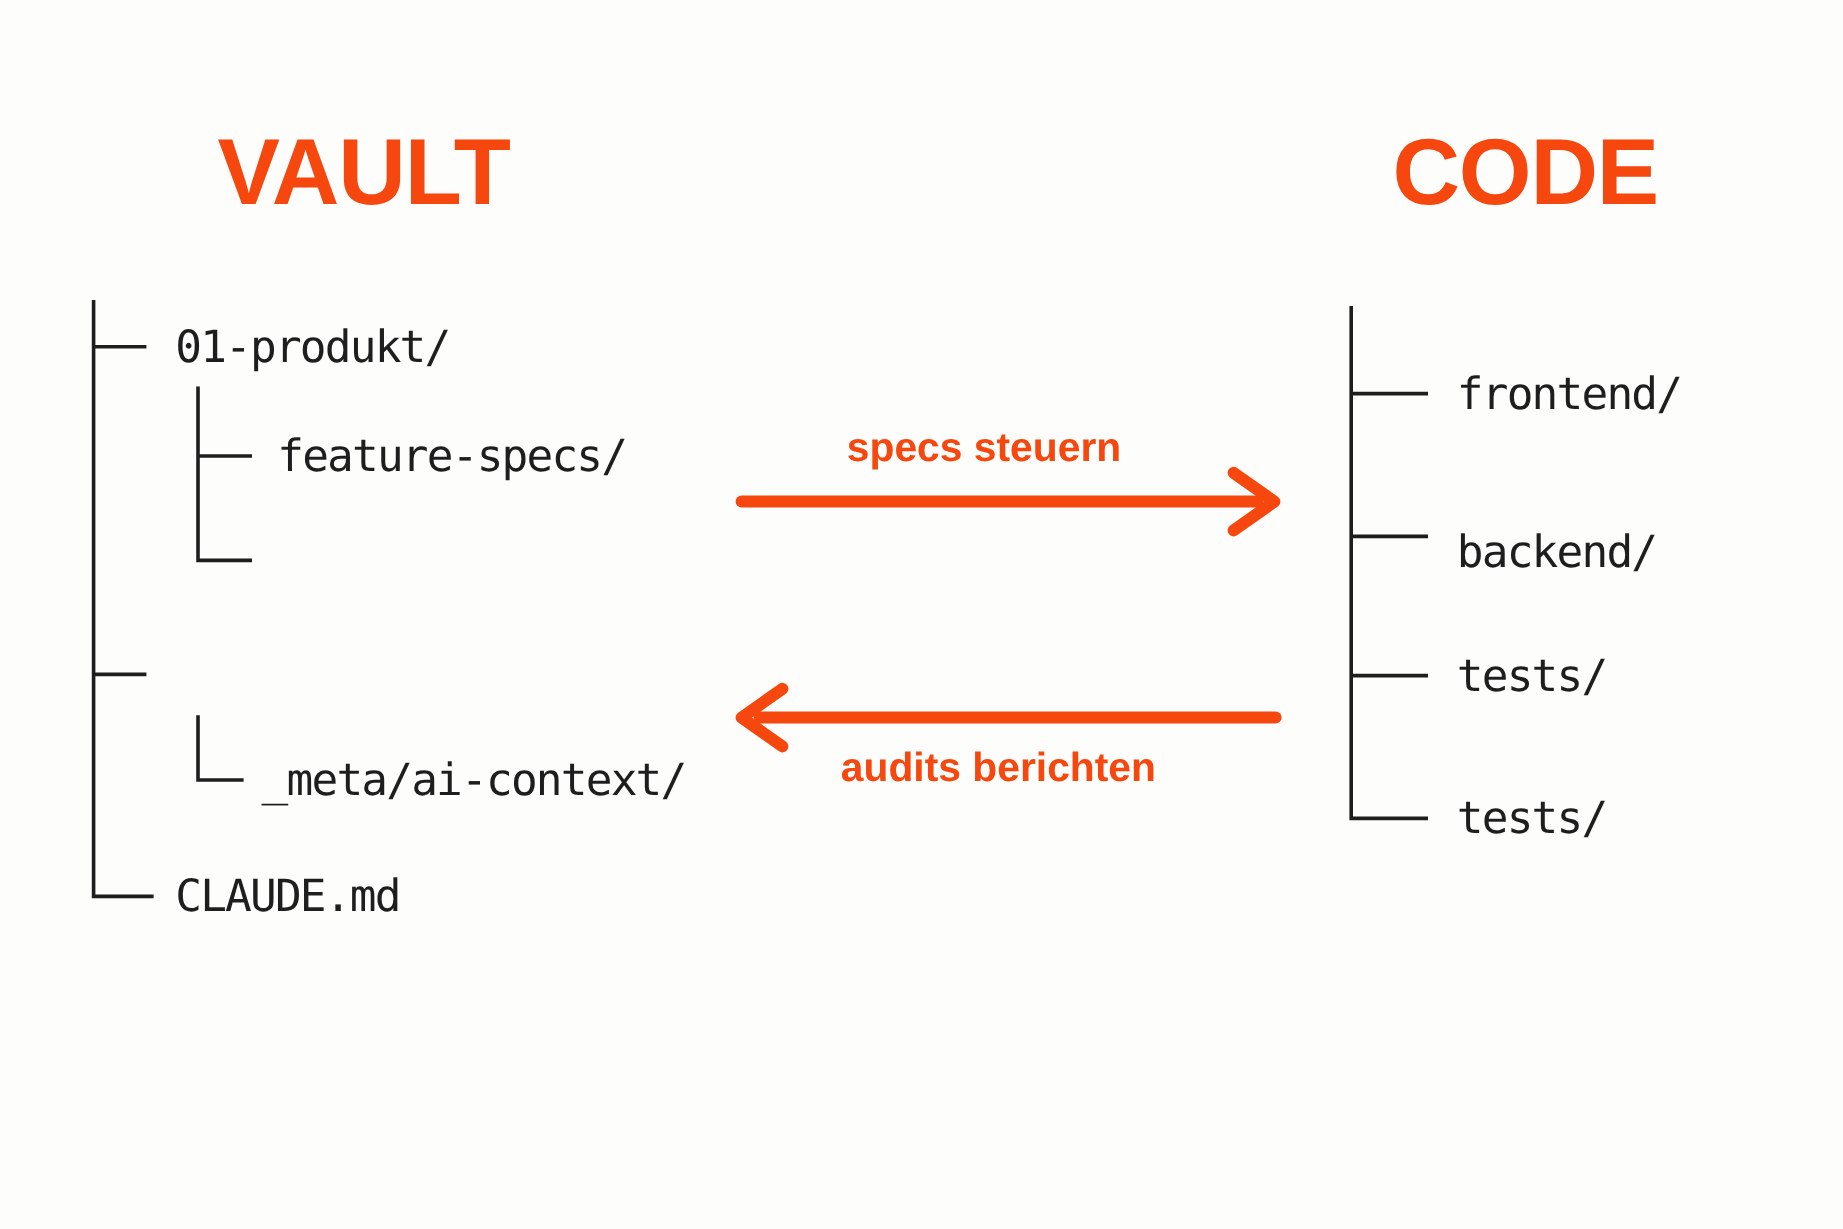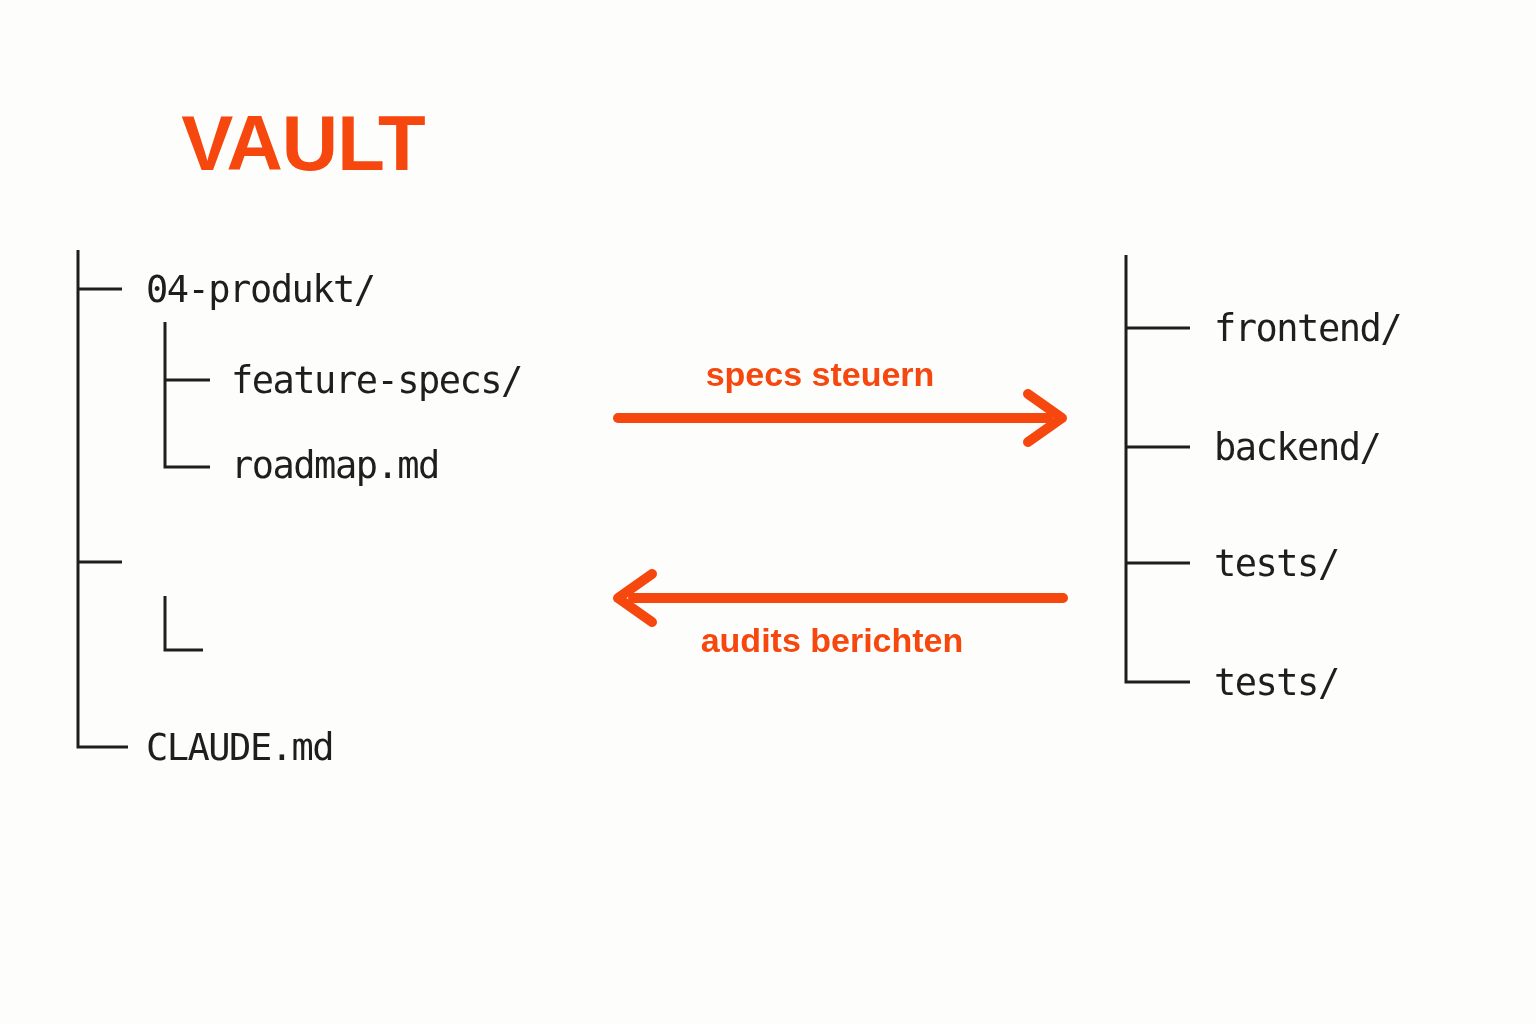--- a/index.html
+++ b/index.html
@@ -49,20 +49,21 @@
     left: 0;
     top: 0;
   }
 </style>
 </head>
 <body>
 
 <div class="canvas">
 
   <div class="col-title" style="left:303px;">VAULT</div>
+  <div class="col-title" style="left:1271px;">CODE</div>
 
   <svg class="diagram-lines" width="1536" height="1024" viewBox="0 0 1536 1024">
 
     <g stroke="#1E1E1E" stroke-width="3" fill="none">
       <path d="M78 250 V 747 H 128"></path>
       <path d="M78 289 H 122"></path>
       <path d="M165 322 V 467 H 210"></path>
       <path d="M165 380 H 210"></path>
       <path d="M78 562 H 122"></path>
       <path d="M165 596 V 650 H 203"></path>
@@ -79,26 +80,26 @@
       <path d="M618 418 H 1048"></path>
       <path d="M1028 394 L 1062 418 L 1028 442"></path>
     </g>
 
     <g stroke="#F5470E" stroke-width="10" fill="none" stroke-linecap="round" stroke-linejoin="round">
       <path d="M1063 598 H 633"></path>
       <path d="M652 574 L 618 598 L 652 622"></path>
     </g>
   </svg>
 
-  <div class="tree-item" style="left:146px; top:289px;">04-produkt/</div>
+  <div class="tree-item" style="left:146px; top:289px;">01-produkt/</div>
   <div class="tree-item" style="left:231px; top:380px;">feature-specs/</div>
-  <div class="tree-item" style="left:231px; top:465px;">roadmap.md</div>
+  <div class="tree-item" style="left:218px; top:650px;">_meta/ai-context/</div>
   <div class="tree-item" style="left:1214px; top:328px;">frontend/</div>
 
   <div class="tree-item" style="left:146px; top:747px;">CLAUDE.md</div>
-  <div class="tree-item" style="left:1214px; top:447px;">backend/</div>
+  <div class="tree-item" style="left:1214px; top:460px;">backend/</div>
   <div class="tree-item" style="left:1214px; top:563px;">tests/</div>
   <div class="tree-item" style="left:1214px; top:682px;">tests/</div>
 
   <div class="arrow-label" style="left:820px; top:374px;">specs steuern</div>
   <div class="arrow-label" style="left:832px; top:640px;text-align:center;">audits berichten</div>
 
 </div>
 
 </body></html>

